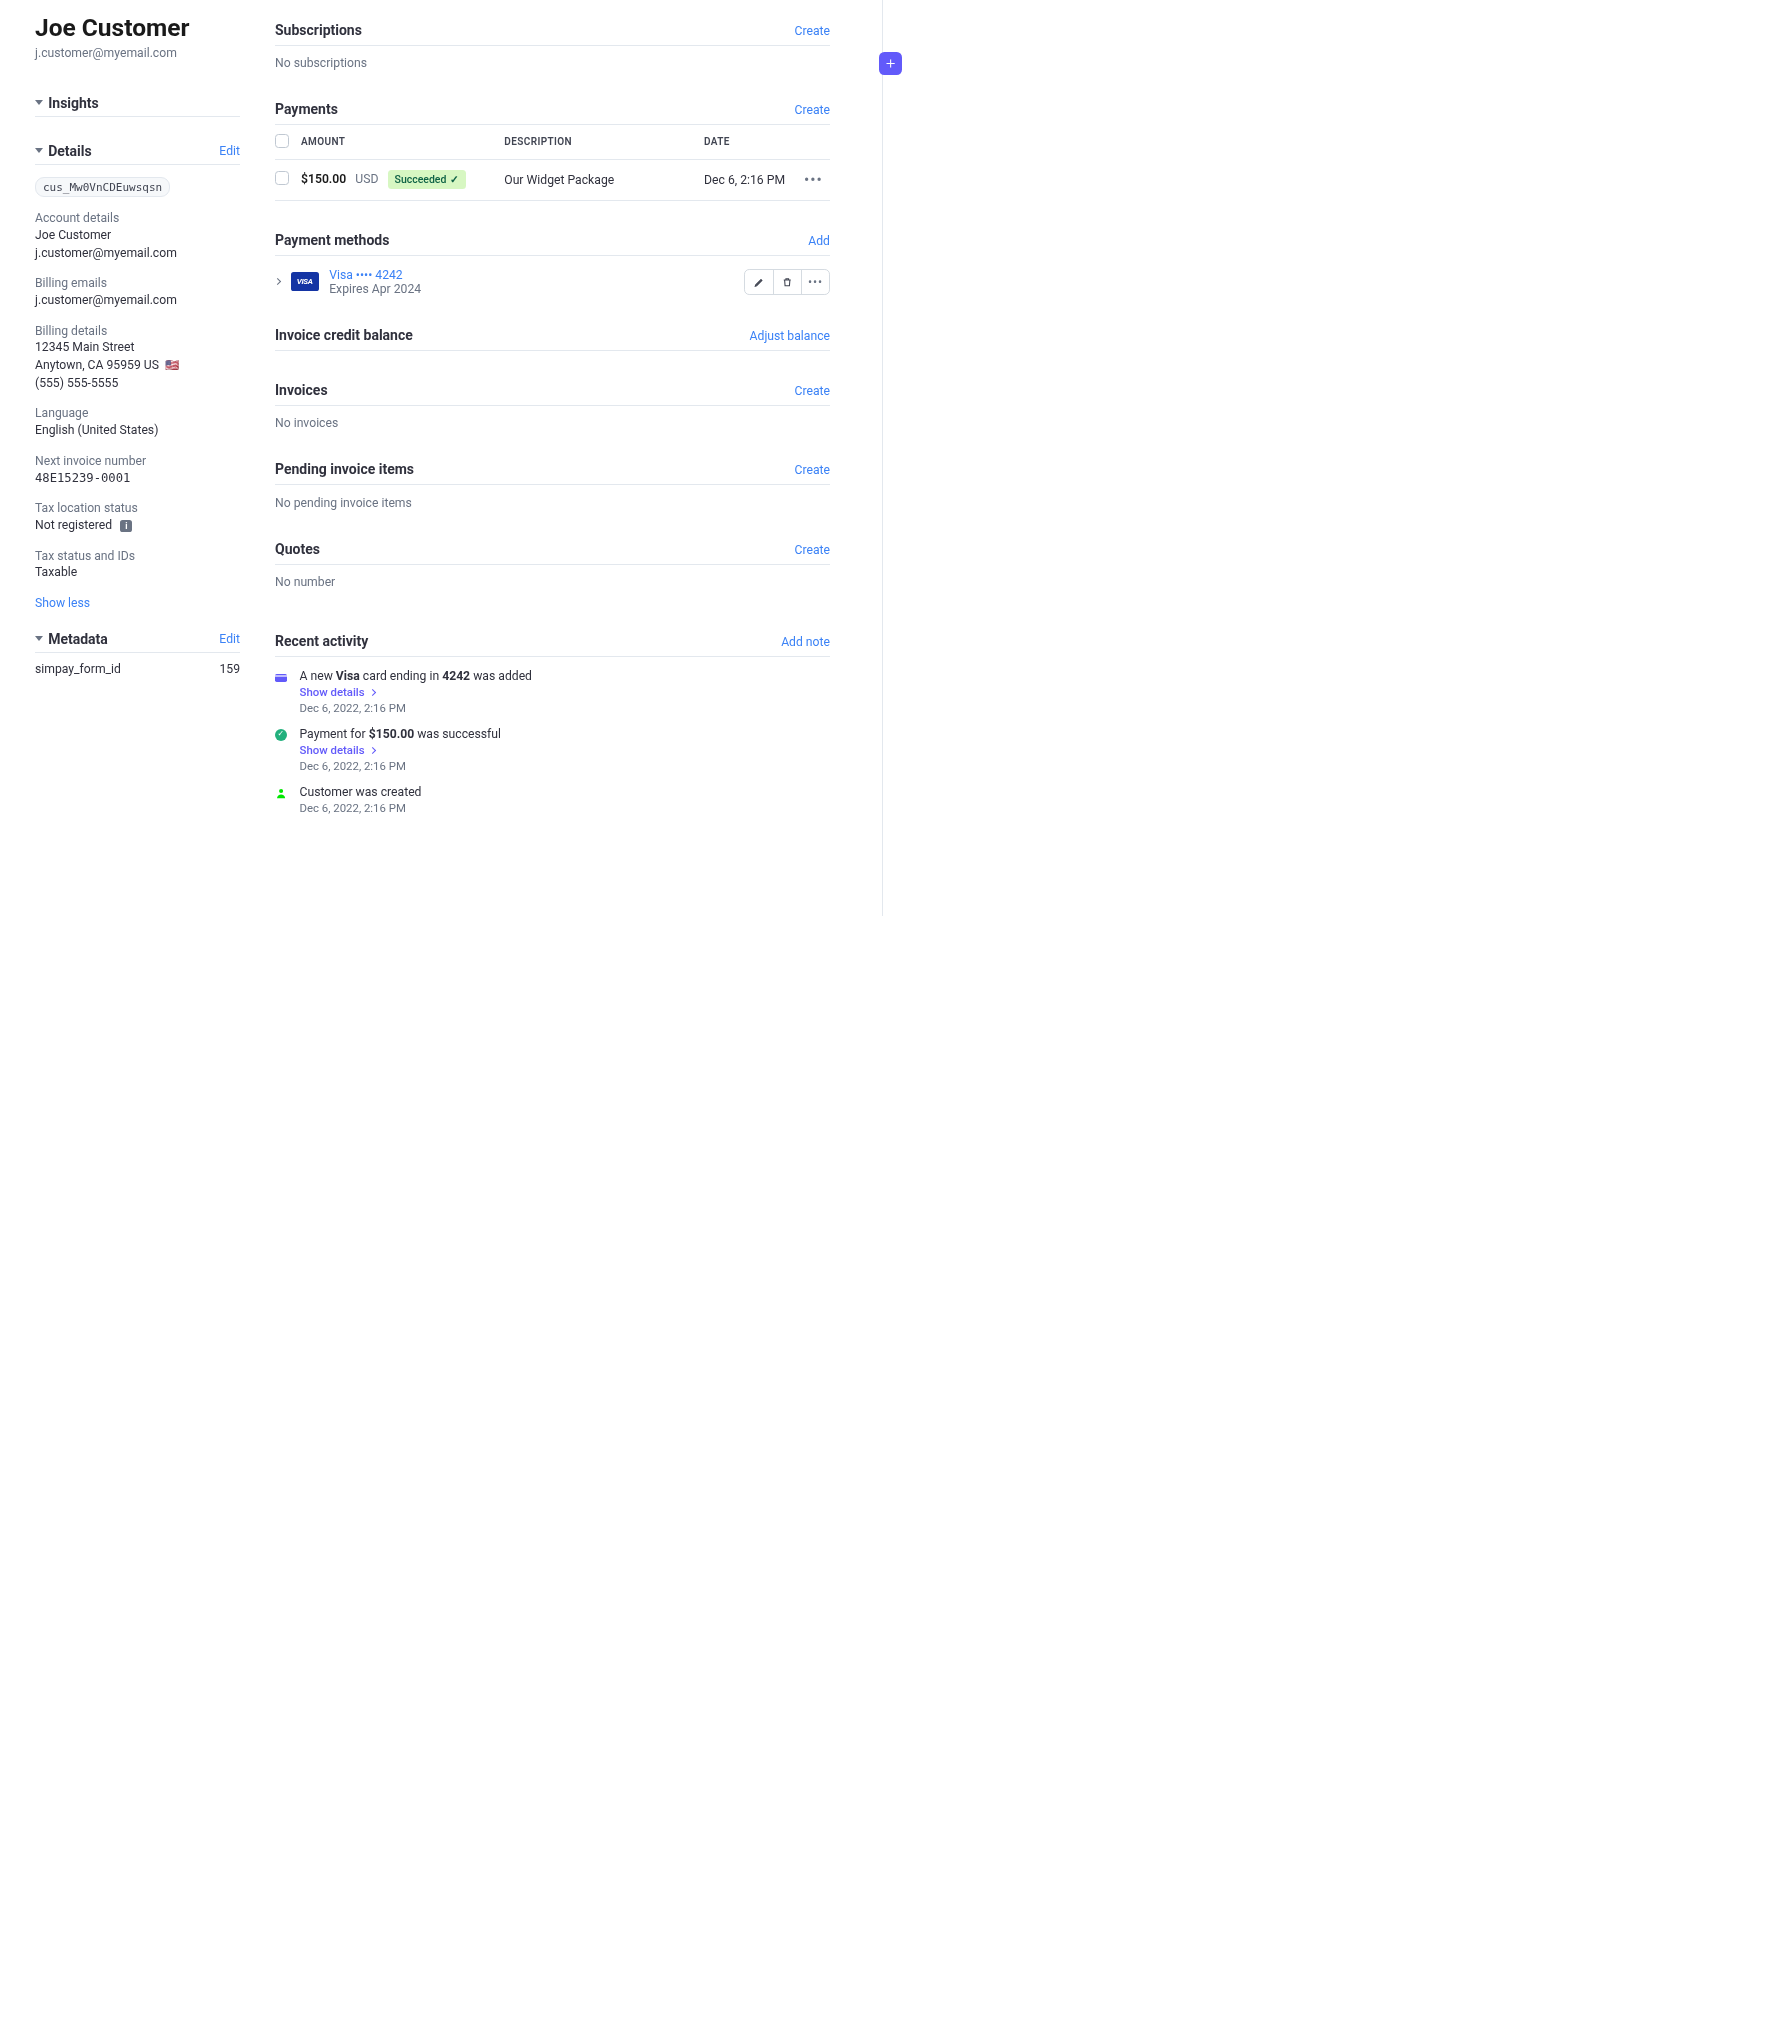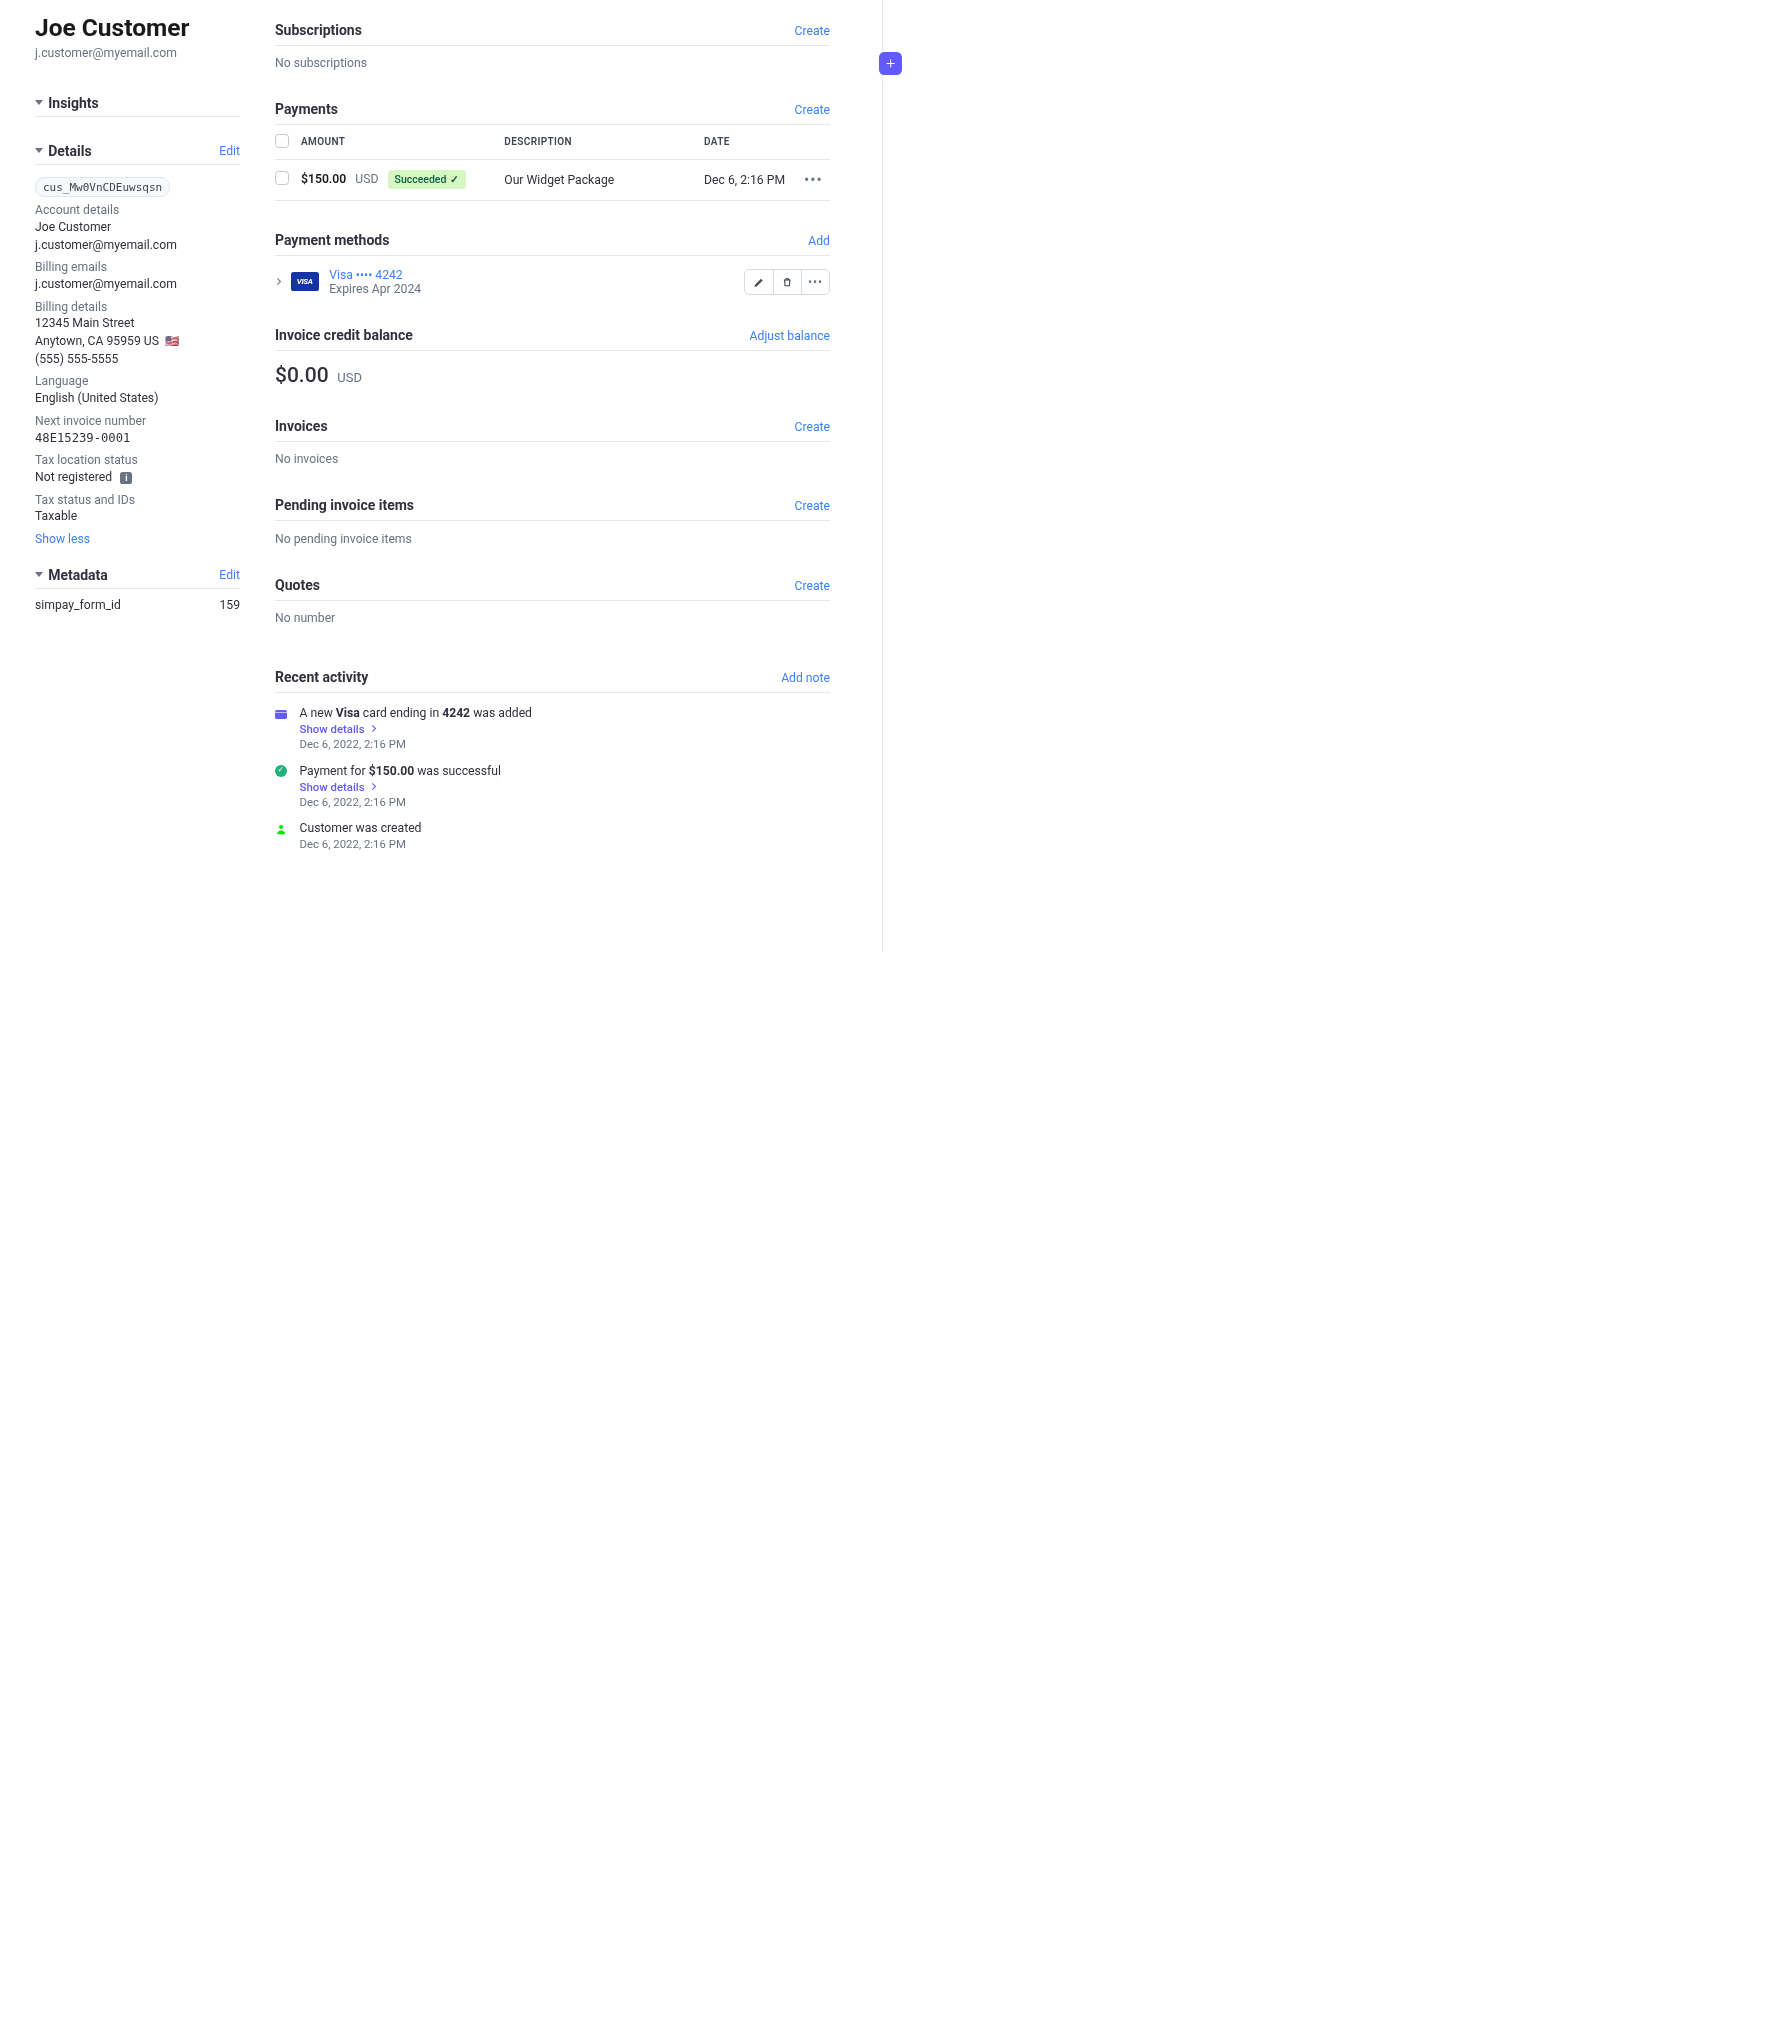--- a/index.html
+++ b/index.html
@@ -68,21 +68,21 @@
     display: inline-block;
     background: #f6f8fa;
     border: 0.9px solid #e3e8ee;
     border-radius: 9px;
     padding: 2.6px 7px;
     font-family: "SFMono-Regular", Menlo, Consolas, monospace;
     font-size: 11px;
     color: #414552;
     margin-top: 12.2px;
   }
-  .detail-block { margin-top: 6px; }
+  .detail-block { margin-top: 14px; }
   .detail-label { color: #6a7383; margin-bottom: 1.7px; }
   .detail-value { color: #30313d; line-height: 1.45; }
   .mono { font-family: "SFMono-Regular", Menlo, Consolas, monospace; }
   .info-badge {
     display:inline-block; width:12.2px; height:12.2px; border-radius:2.6px;
     background:#6a7383; color:#fff; font-size:8.7px; line-height:12.2px; text-align:center;
     font-weight:700; margin-left:5.2px; vertical-align:middle;
   }
   .metadata-row {
     display:flex; justify-content:space-between; padding: 8.7px 0; color:#30313d;
@@ -346,24 +346,20 @@
           </div>
         </div>
       </div>
     </div>
 
     <div class="section">
       <div class="section-head">
         <div class="section-title">Invoice credit balance</div>
         <span class="link">Adjust balance</span>
       </div>
-      <div class="balance-amount">
-        <span>$0.00</span>
-        <span class="balance-cur">USD</span>
-      </div>
     </div>
 
     <div class="section">
       <div class="section-head">
         <div class="section-title">Invoices</div>
         <span class="link">Create</span>
       </div>
       <div class="empty">No invoices</div>
     </div>
 

